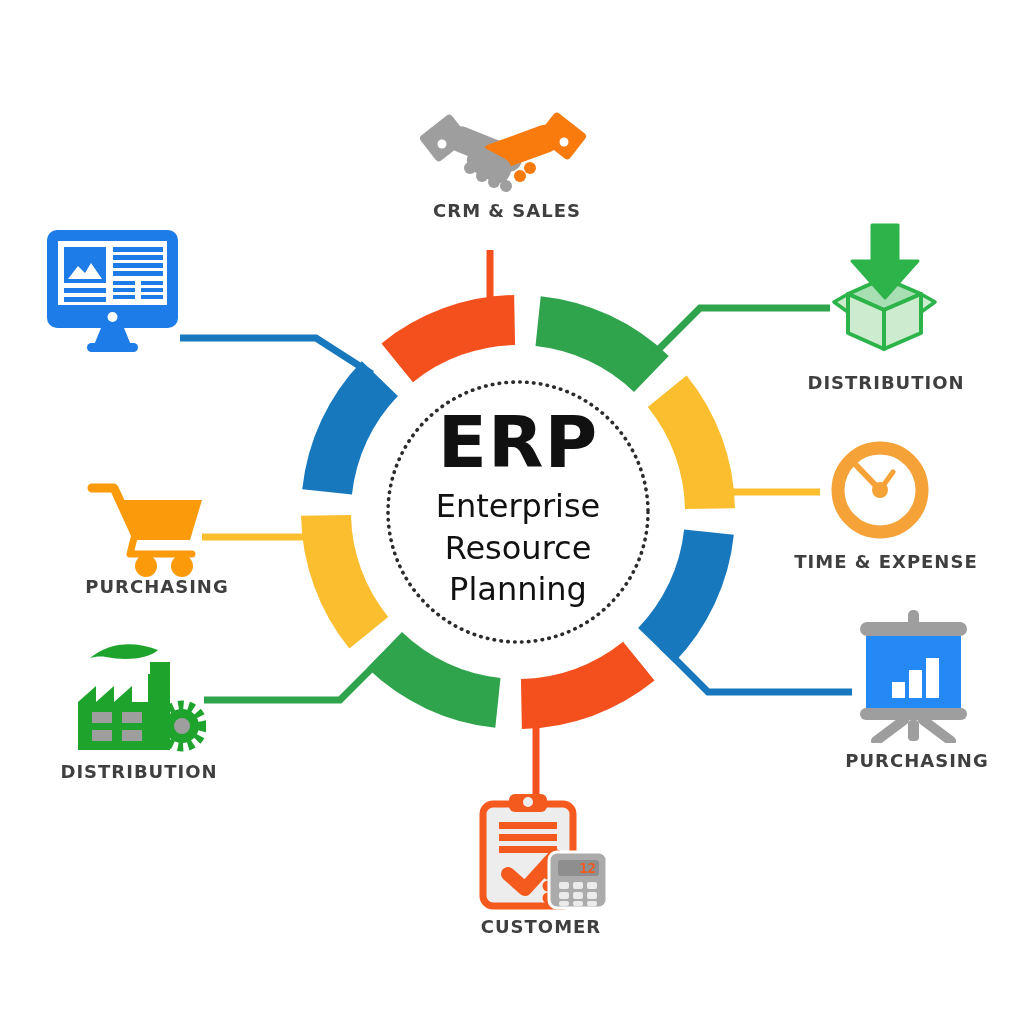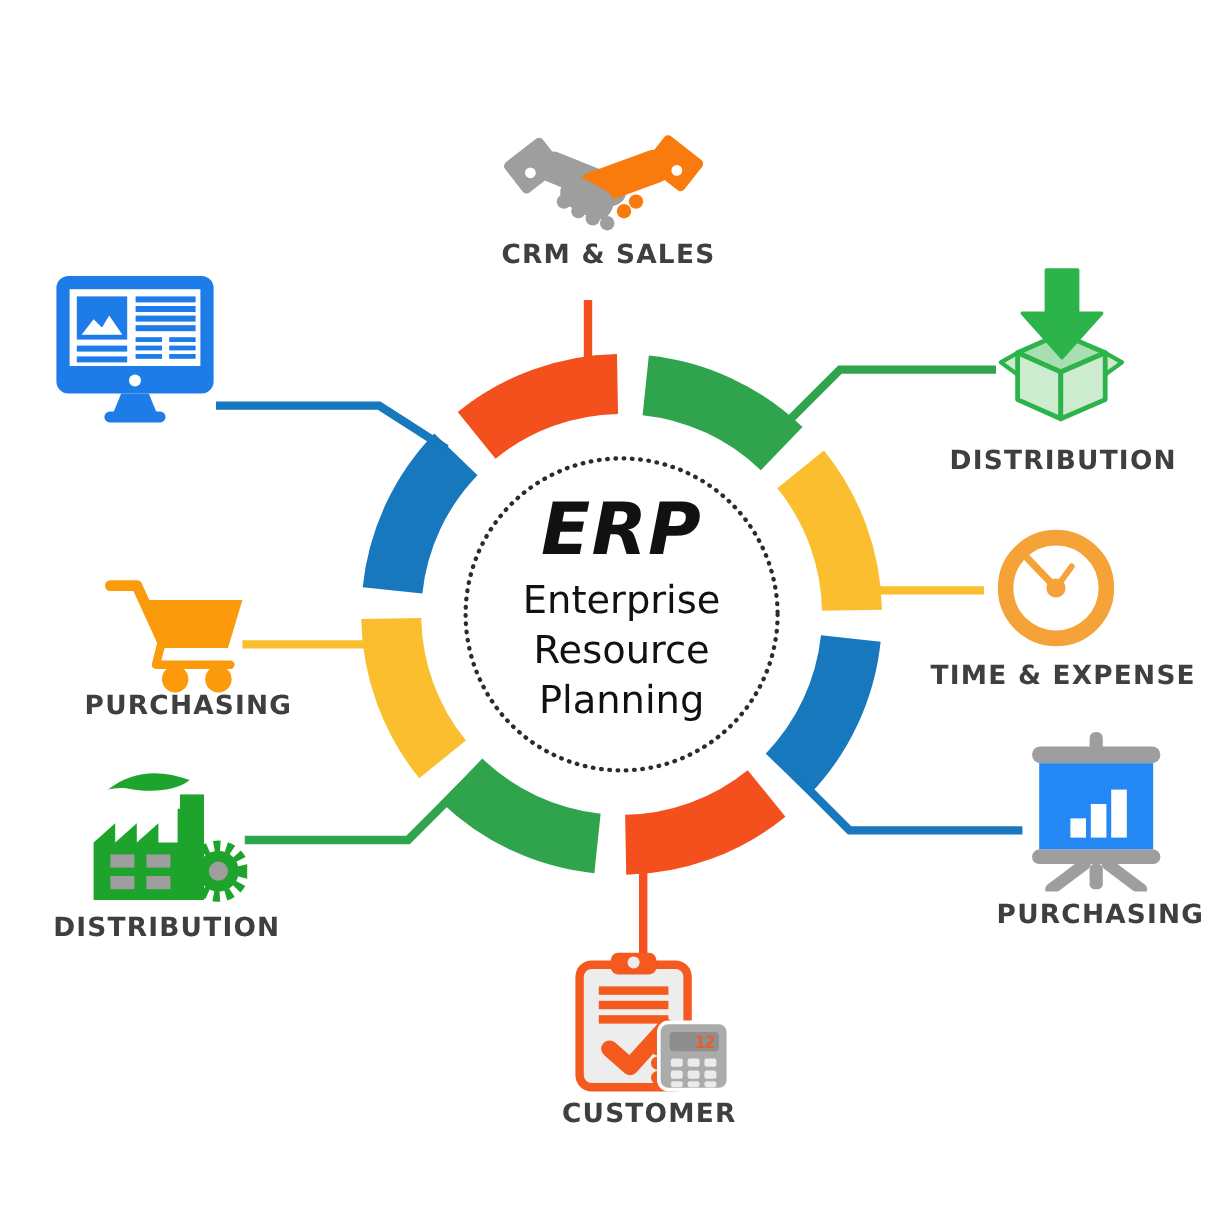--- a/index.html
+++ b/index.html
@@ -7,24 +7,24 @@
        font-family:"DejaVu Sans","Liberation Sans",sans-serif;}
   .stage{position:absolute;left:0;top:0;width:1024px;height:1024px;}
   svg{display:block;}
   .overlay{position:absolute;left:0;top:0;}
   .arc{fill:none;stroke-width:50;}
   .connector{fill:none;stroke-width:7;}
   .s-red{stroke:var(--arc_red);}   .s-green{stroke:var(--arc_green);}
   .s-yellow{stroke:var(--arc_yellow);} .s-blue{stroke:var(--arc_blue);}
   .center-text{position:absolute;left:518px;top:512px;transform:translate(-50%,-52%);
        text-align:center;color:var(--center_text);width:240px;}
-  .center-acronym{font-size:60px;font-weight:bold;line-height:1;letter-spacing:1px;font-style:italic;}
+  .center-acronym{font-size:72px;font-weight:bold;line-height:1;letter-spacing:1px;}
   .center-subtitle{font-size:32px;line-height:1.3;margin-top:8px;}
   .icon{position:absolute;}
-  .node-label{position:absolute;transform:translateX(-50%);font-size:22px;font-weight:bold;
+  .node-label{position:absolute;transform:translateX(-50%);font-size:18px;font-weight:bold;
        letter-spacing:1px;color:var(--label_text);white-space:nowrap;}
   
   .f-mblue{fill:var(--monitor_blue);}
   .f-box{fill:var(--box_green);}  .f-boxlight{fill:var(--box_green_light);}
   .f-boxmid{fill:var(--box_green_mid);}
   .st-box{stroke:var(--box_green);}
   .f-clock{fill:var(--clock_orange);} .st-clock{stroke:var(--clock_orange);}
   .f-egray{fill:var(--easel_gray);}   .f-eblue{fill:var(--easel_blue);}
   .f-clip{fill:var(--clipboard_orange);} .st-clip{stroke:var(--clipboard_orange);}
   .f-clipfill{fill:var(--clipboard_fill);}

